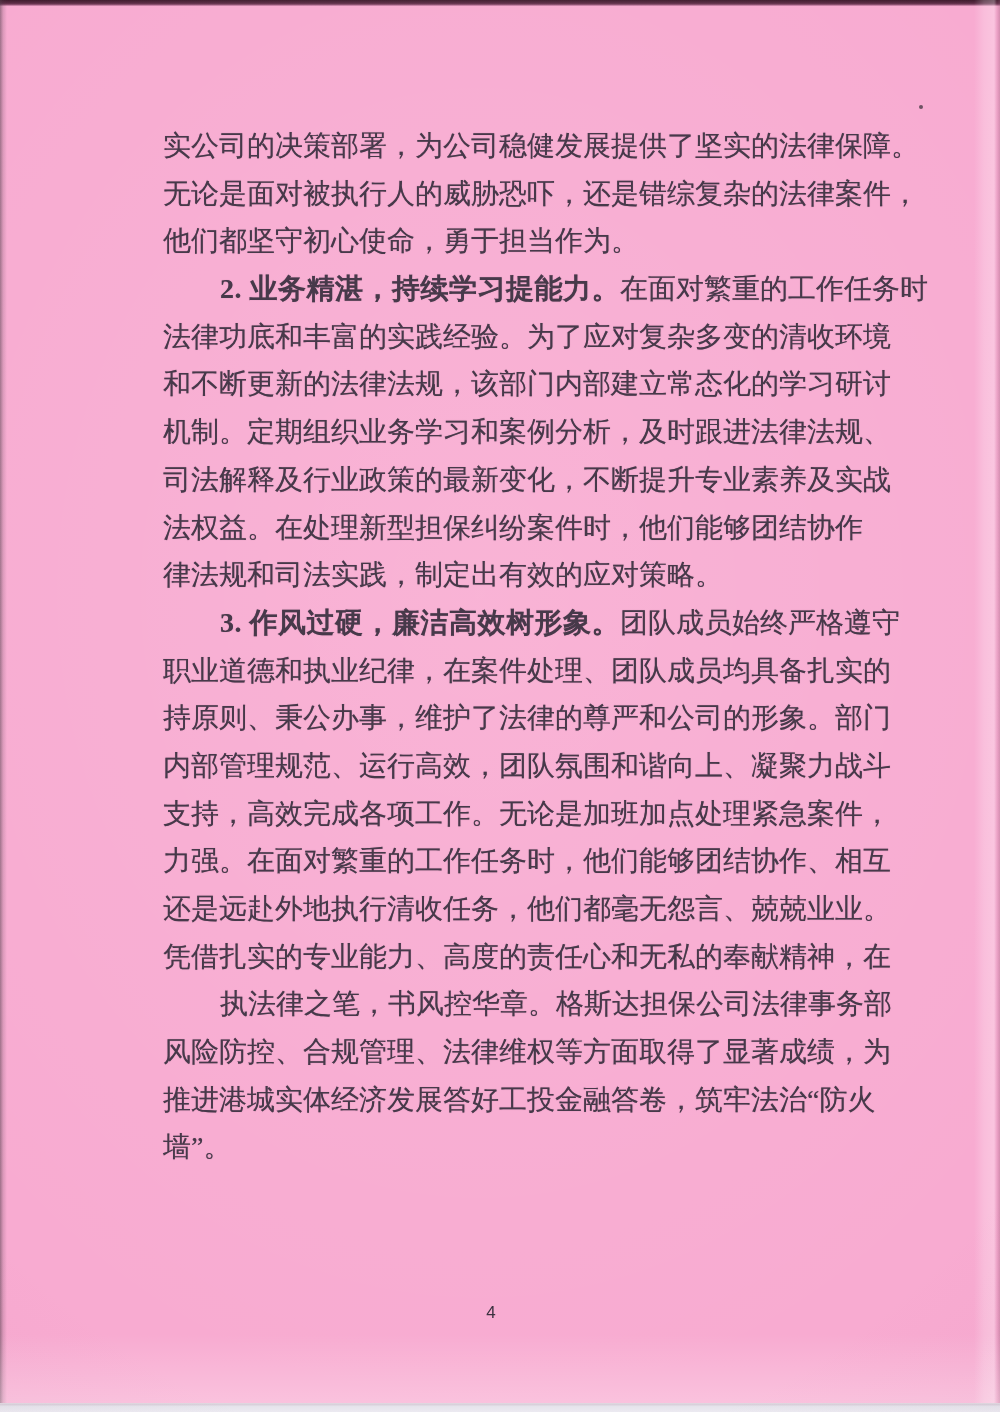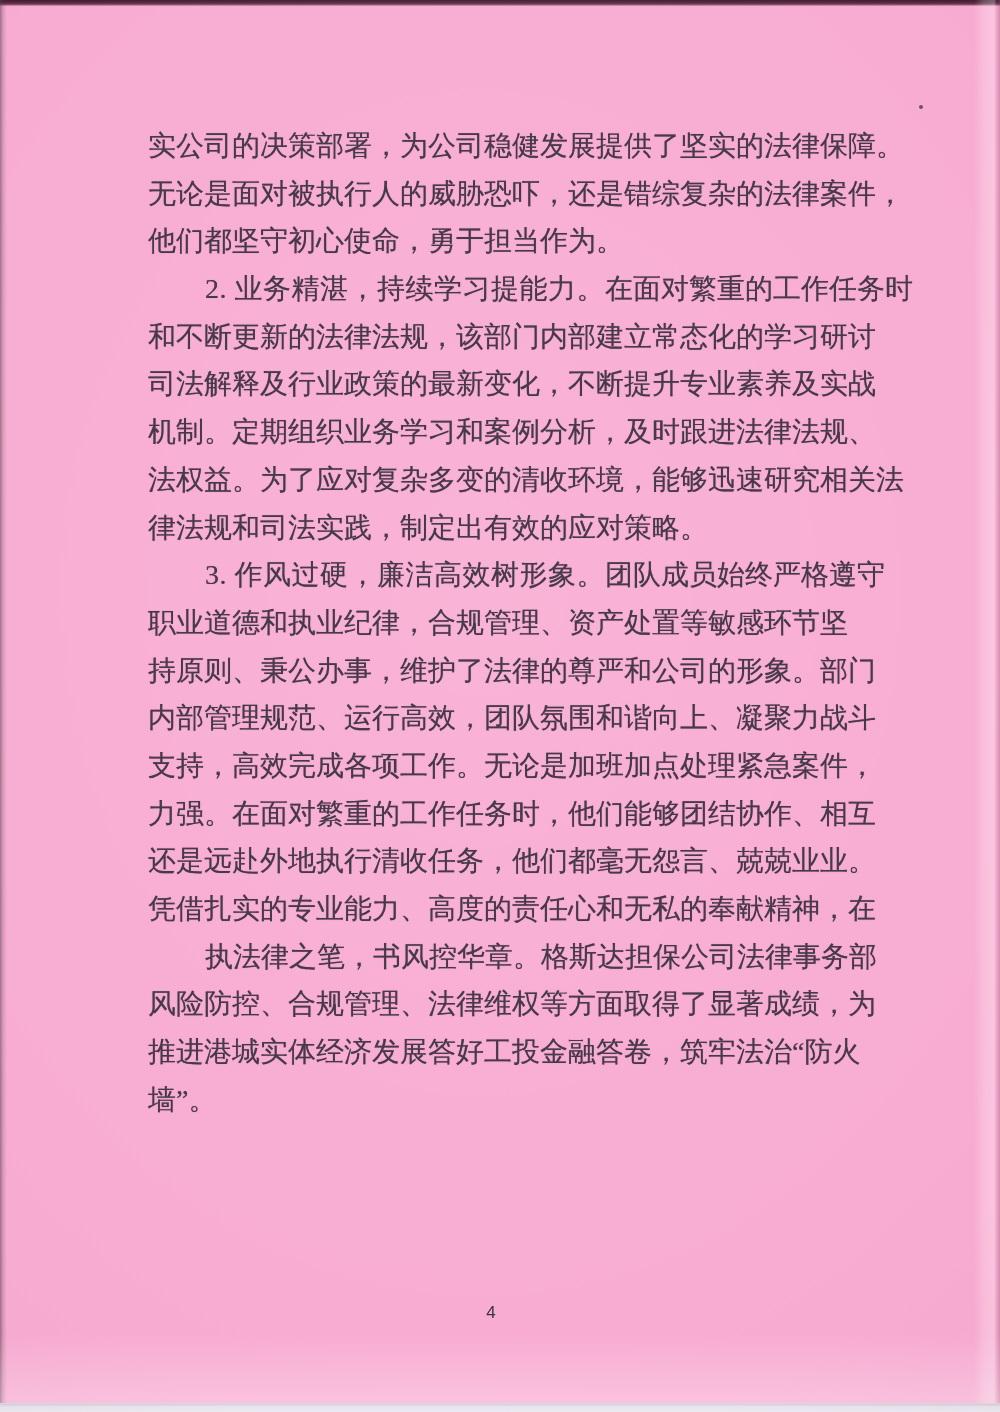--- a/index.html
+++ b/index.html
@@ -72,37 +72,37 @@
   .speck {
     position: absolute;
     left: 919px; top: 105px;
     width: 4px; height: 4px;
     border-radius: 50%;
     background: #6e5263;
   }
   
   .text-block {
     position: absolute;
-    left: 148px;
+    left: 163px;
     top: 122px;
     width: 736px;
     color: var(--ink, #47394a);
     font-size: 28px;
     text-shadow: 0 0 0.7px rgba(70,50,70,0.55);
   }
   .line {
     height: 47.7px;
     line-height: 47.7px;
     white-space: nowrap;
   }
   .line.indent {
     padding-left: 57px;
   }
   .seg.bold {
-    font-weight: normal;
+    font-weight: bold;
     letter-spacing: 0.5px;
   }
   .page-number {
     position: absolute;
     left: 0;
     right: 18px;
     top: 1303px;
     text-align: center;
     font-size: 17px;
     color: #3c3240;
@@ -119,27 +119,28 @@
   <div class="edge-bottom"></div>
   <div class="vignette"></div>
   <div class="sheen-bottom"></div>
   <div class="speck"></div>
 
   <div class="text-block">
       <div class="line"><span class="seg">实公司的决策部署，为公司稳健发展提供了坚实的法律保障。</span></div>
       <div class="line"><span class="seg">无论是面对被执行人的威胁恐吓，还是错综复杂的法律案件，</span></div>
       <div class="line"><span class="seg">他们都坚守初心使命，勇于担当作为。</span></div>
       <div class="line indent"><span class="seg bold">2. 业务精湛，持续学习提能力。</span><span class="seg">在面对繁重的工作任务时</span></div>
+      <div class="line"><span class="seg">法律功底和丰富的实践经验。为了应对复杂多变的清收环境</span></div>
       <div class="line"><span class="seg">和不断更新的法律法规，该部门内部建立常态化的学习研讨</span></div>
+      <div class="line"><span class="seg">机制。定期组织业务学习和案例分析，及时跟进法律法规、</span></div>
       <div class="line"><span class="seg">司法解释及行业政策的最新变化，不断提升专业素养及实战</span></div>
-      <div class="line"><span class="seg">机制。定期组织业务学习和案例分析，及时跟进法律法规、</span></div>
-      <div class="line"><span class="seg">法权益。为了应对复杂多变的清收环境，能够迅速研究相关法</span></div>
+      <div class="line"><span class="seg">法权益。在处理新型担保纠纷案件时，他们能够团结协作</span></div>
       <div class="line"><span class="seg">律法规和司法实践，制定出有效的应对策略。</span></div>
       <div class="line indent"><span class="seg bold">3. 作风过硬，廉洁高效树形象。</span><span class="seg">团队成员始终严格遵守</span></div>
-      <div class="line"><span class="seg">职业道德和执业纪律，合规管理、资产处置等敏感环节坚</span></div>
+      <div class="line"><span class="seg">职业道德和执业纪律，在案件处理、团队成员均具备扎实的</span></div>
       <div class="line"><span class="seg">持原则、秉公办事，维护了法律的尊严和公司的形象。部门</span></div>
       <div class="line"><span class="seg">内部管理规范、运行高效，团队氛围和谐向上、凝聚力战斗</span></div>
       <div class="line"><span class="seg">支持，高效完成各项工作。无论是加班加点处理紧急案件，</span></div>
       <div class="line"><span class="seg">力强。在面对繁重的工作任务时，他们能够团结协作、相互</span></div>
       <div class="line"><span class="seg">还是远赴外地执行清收任务，他们都毫无怨言、兢兢业业。</span></div>
       <div class="line"><span class="seg">凭借扎实的专业能力、高度的责任心和无私的奉献精神，在</span></div>
       <div class="line indent"><span class="seg">执法律之笔，书风控华章。格斯达担保公司法律事务部</span></div>
       <div class="line"><span class="seg">风险防控、合规管理、法律维权等方面取得了显著成绩，为</span></div>
       <div class="line"><span class="seg">推进港城实体经济发展答好工投金融答卷，筑牢法治“防火</span></div>
       <div class="line"><span class="seg">墙”。</span></div>

